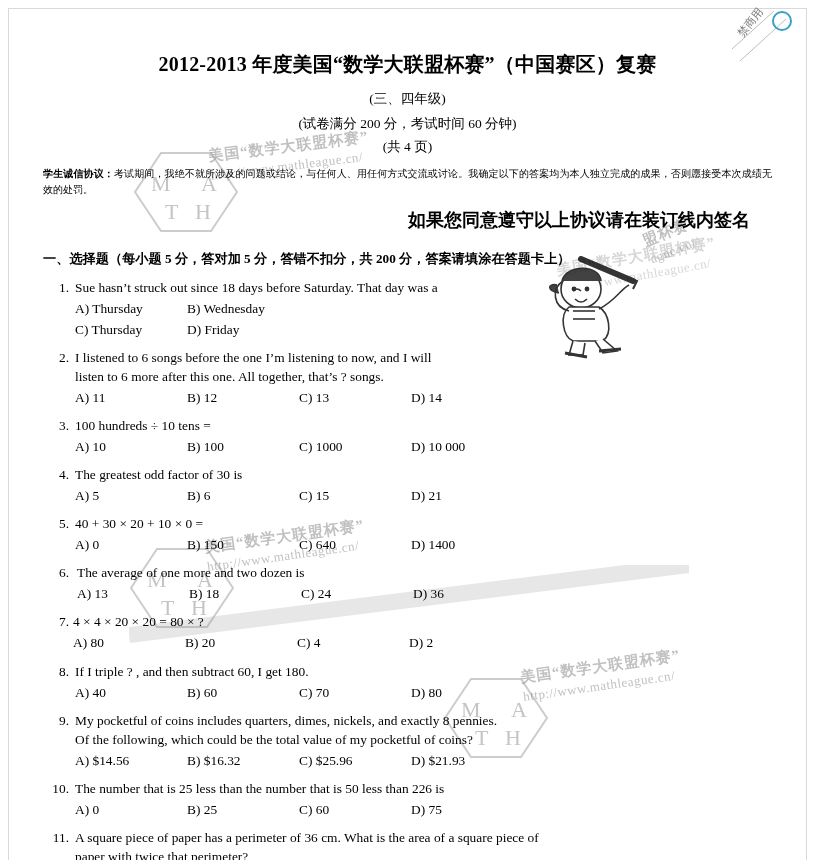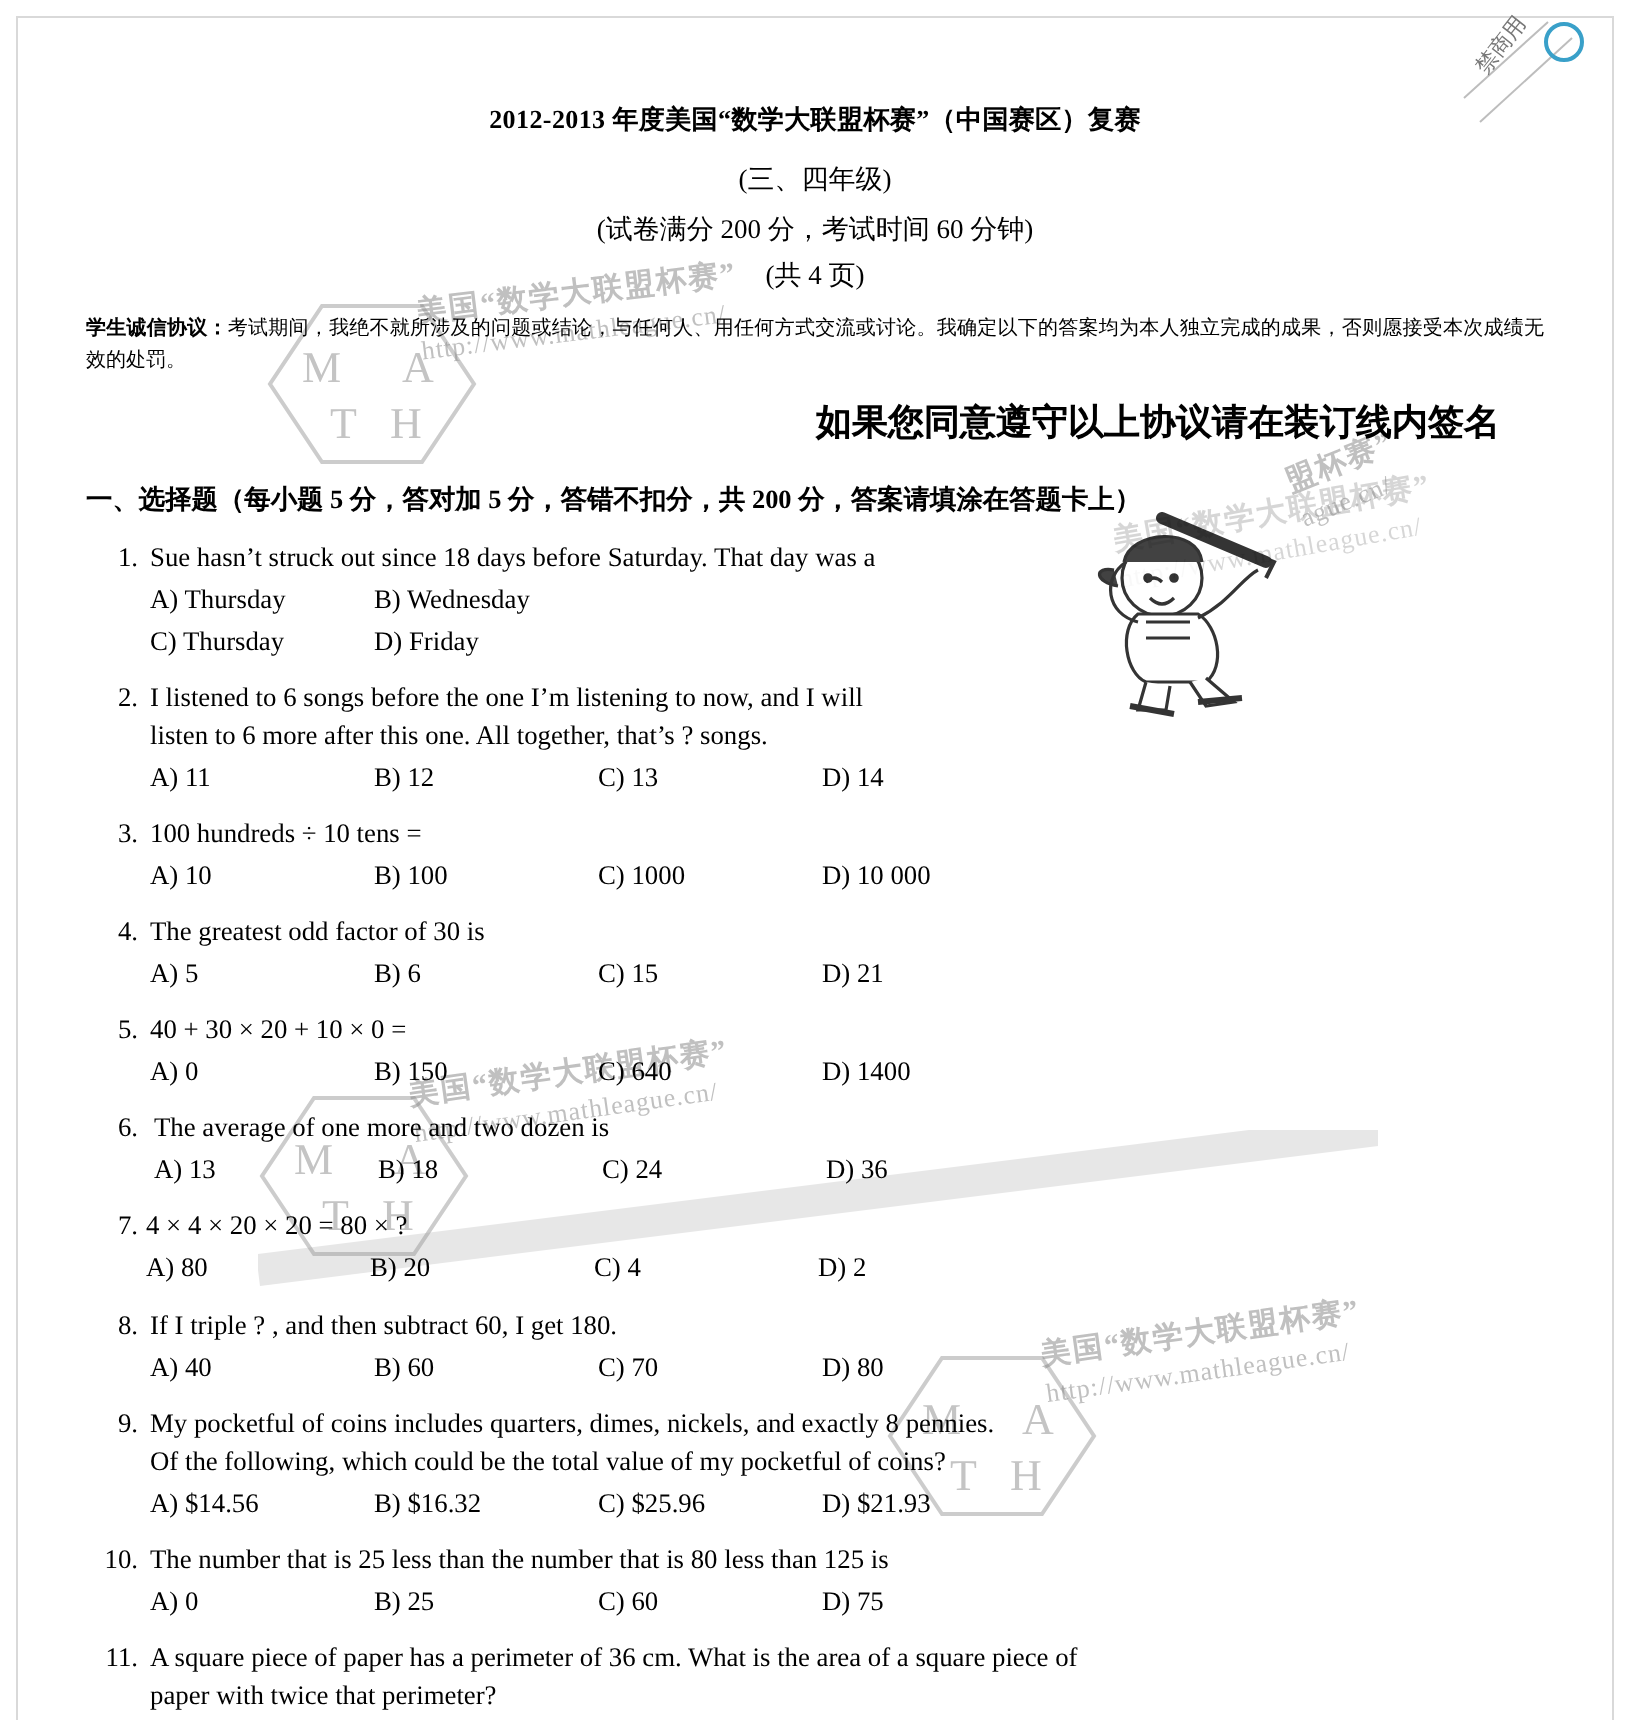--- a/index.html
+++ b/index.html
@@ -29,21 +29,21 @@
   .content {
     position: relative;
     padding: 0 34px;
     z-index: 5;
   }
 
   
   .doc-title {
     text-align: center;
     font-weight: bold;
-    font-size: 13px;
+    font-size: 20px;
     letter-spacing: 0.2px;
     margin-top: 42px;
     font-family: "Liberation Serif", serif;
   }
   .doc-sub {
     text-align: center;
     font-size: 13.5px;
     margin-top: 12px;
   }
   .doc-sub2 {
@@ -416,21 +416,21 @@
               <span class="c1">B) $16.32</span>
               <span class="c2">C) $25.96</span>
               <span class="c3">D) $21.93</span>
             </div>
           </div>
         </div>
 
         <div class="q">
           <span class="num">10.</span>
           <div class="body">
-            <span class="stem">The number that is 25 less than the number that is 80 less than 125 is</span>
+            <span class="stem">The number that is 25 less than the number that is 50 less than 226 is</span>
             <div class="choices">
               <span class="c0">A) 0</span>
               <span class="c1">B) 25</span>
               <span class="c2">C) 60</span>
               <span class="c3">D) 75</span>
             </div>
           </div>
         </div>
 
         <div class="q">

